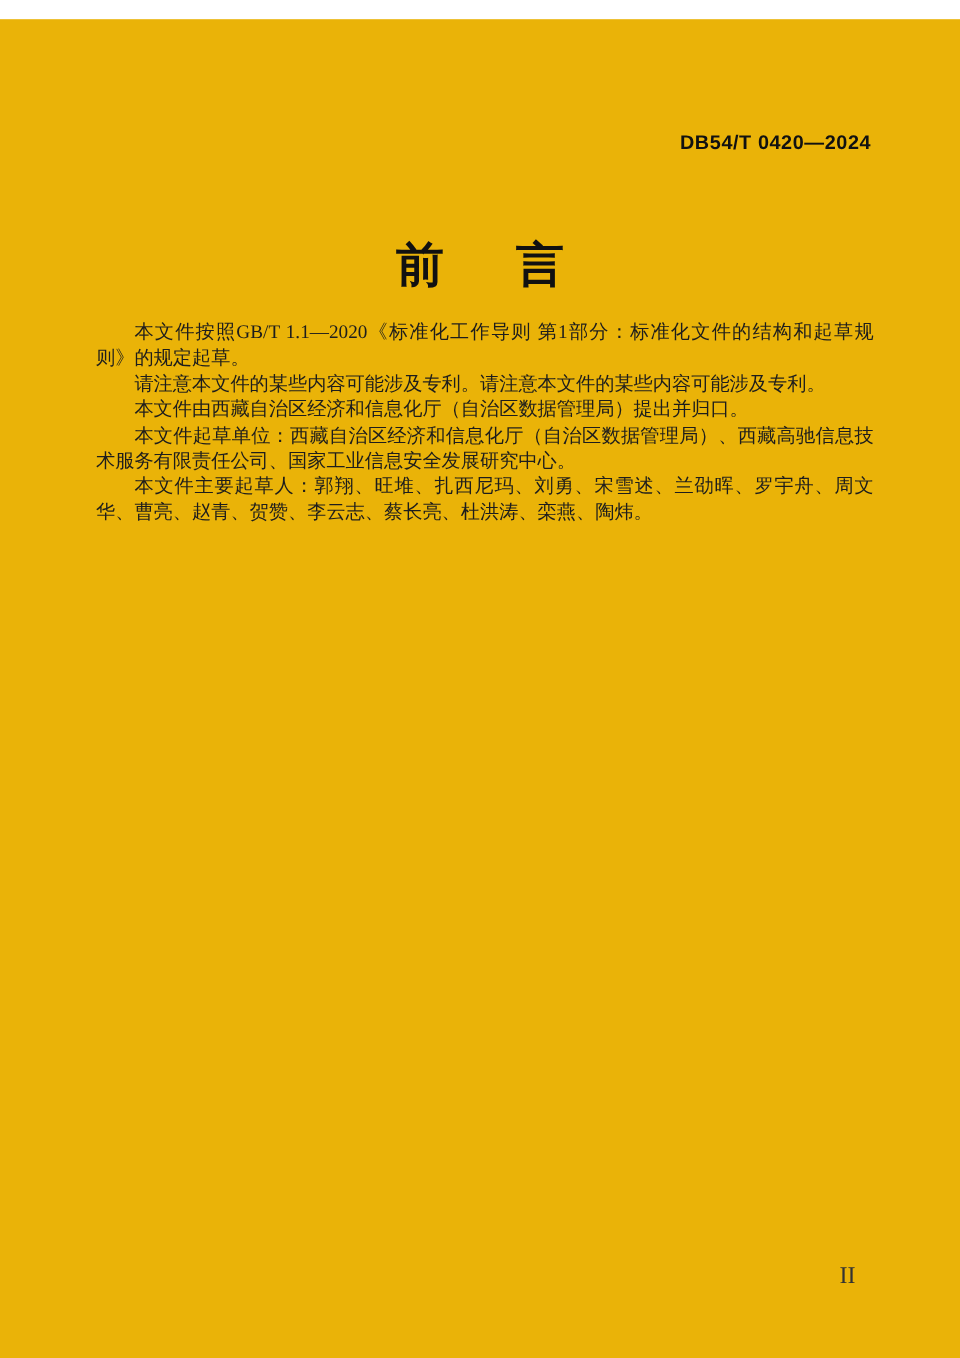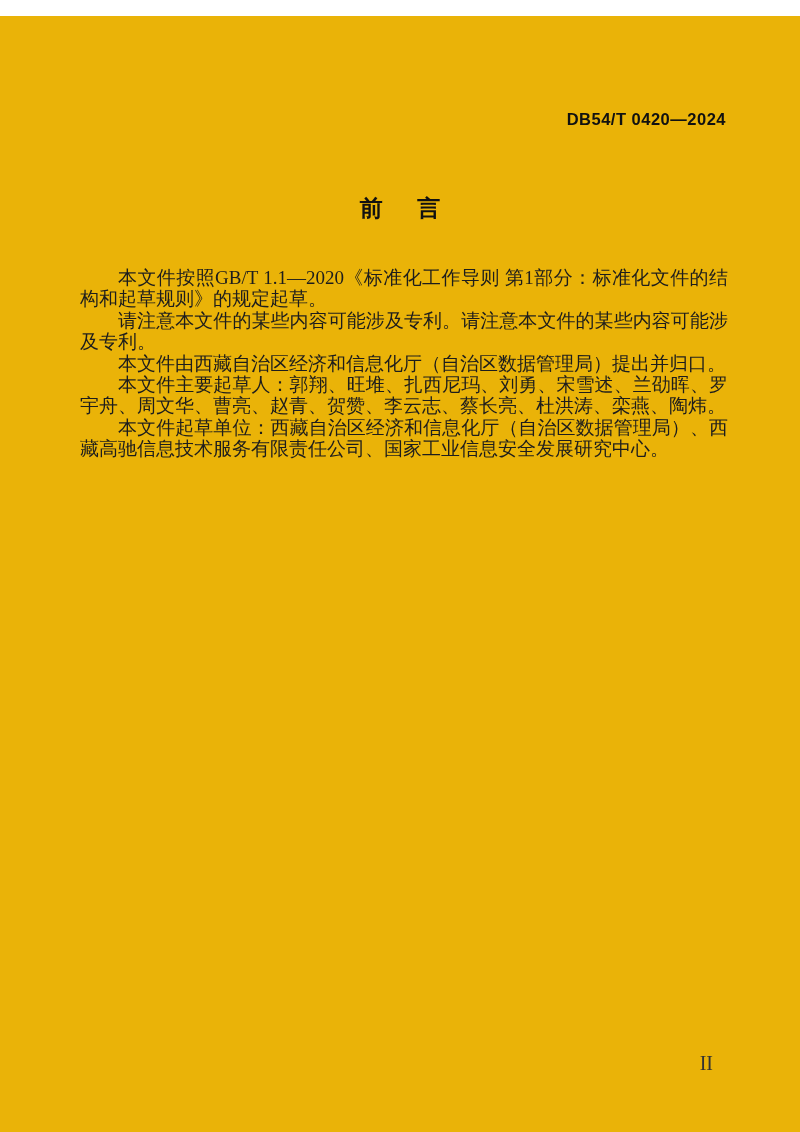--- a/index.html
+++ b/index.html
@@ -29,32 +29,32 @@
     white-space: nowrap;
   }
   .doc-title {
     position: absolute;
     top: 177px;
     left: 0;
     width: 100%;
     margin: 0;
     text-align: center;
     font-family: Liberation Sans, sans-serif;
-    font-size: 23px;
+    font-size: 40px;
     font-weight: 700;
     letter-spacing: 0.25em;
     text-indent: 0.25em;
     color: #111111;
   }
   .doc-body {
     position: absolute;
     left: 80px;
     top: 251px;
     width: 648px;
-    font-size: 19px;
+    font-size: 16px;
     line-height: 21.4px;
     text-align: justify;
     color: #1d1d1d;
   }
   .doc-body p {
     margin: 0;
     padding: 0;
     text-indent: 2em;
   }
   .page-number {
@@ -72,19 +72,19 @@
 <div class="page">
 
   <div class="standard-code">DB54/T 0420—2024</div>
 
   <h1 class="doc-title">前　言</h1>
 
   <div class="doc-body">
     <p>本文件按照GB/T 1.1—2020《标准化工作导则 第1部分：标准化文件的结构和起草规则》的规定起草。</p>
     <p>请注意本文件的某些内容可能涉及专利。请注意本文件的某些内容可能涉及专利。</p>
     <p>本文件由西藏自治区经济和信息化厅（自治区数据管理局）提出并归口。</p>
+    <p>本文件起草单位：西藏自治区经济和信息化厅（自治区数据管理局）、西藏高驰信息技术服务有限责任公司、国家工业信息安全发展研究中心。</p>
     <p>本文件主要起草人：郭翔、旺堆、扎西尼玛、刘勇、宋雪述、兰劭晖、罗宇舟、周文华、曹亮、赵青、贺赞、李云志、蔡长亮、杜洪涛、栾燕、陶炜。</p>
-    <p>本文件起草单位：西藏自治区经济和信息化厅（自治区数据管理局）、西藏高驰信息技术服务有限责任公司、国家工业信息安全发展研究中心。</p>
   </div>
 
   <div class="page-number">II</div>
 
 </div>
 
 </body></html>

